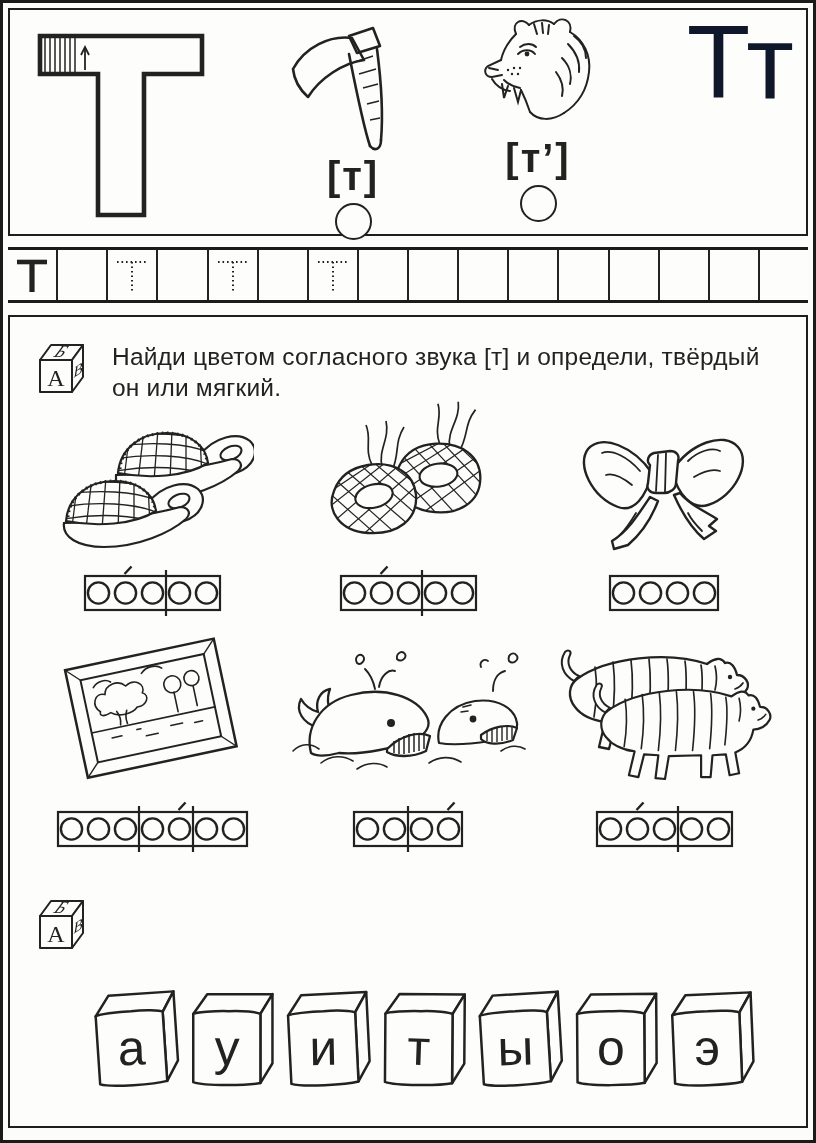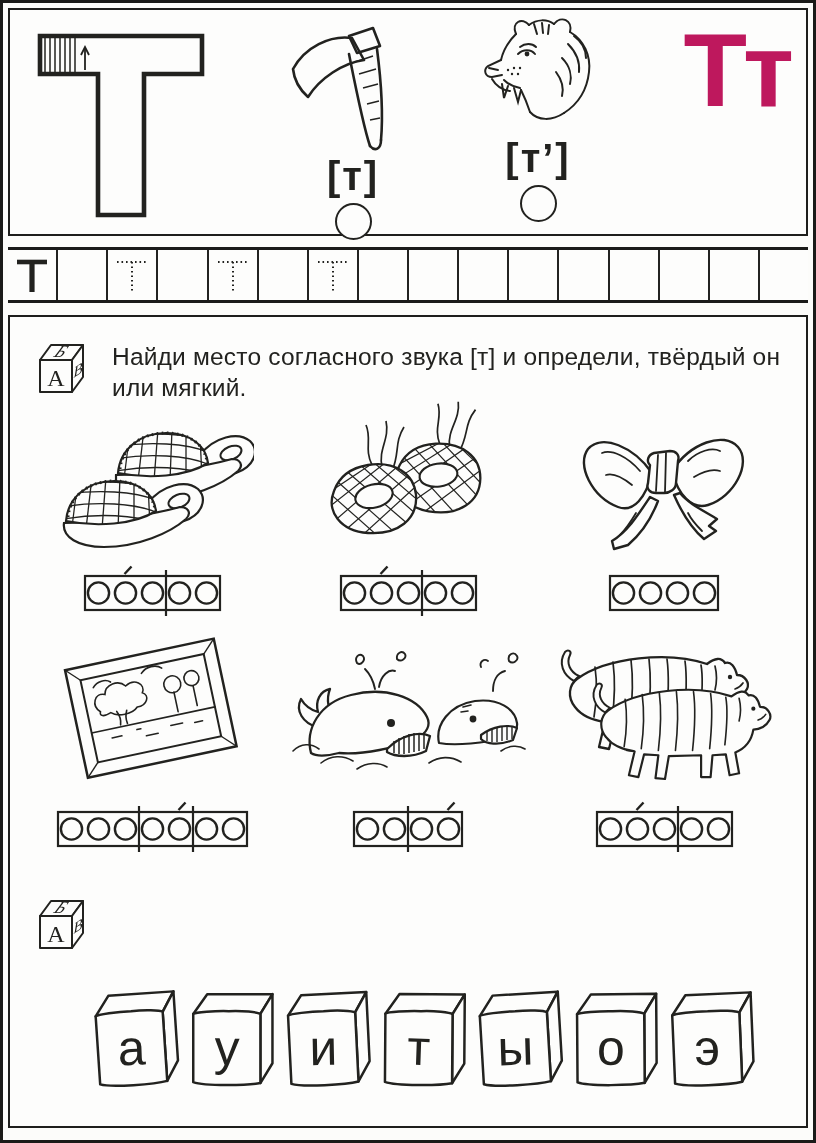--- a/index.html
+++ b/index.html
@@ -7,21 +7,21 @@
         box-sizing:border-box;font-family:"Liberation Sans",sans-serif;color:#22221f;
         position:relative;overflow:hidden;padding:5px 5px 0 5px;margin:0 auto;}
   
   .top-box{position:relative;border:2.5px solid #1e1e1c;height:228px;box-sizing:border-box;background:#fdfdfc;}
   .letterT{position:absolute;left:12px;top:8px;}
   .sound-col{position:absolute;text-align:center;}
   .sound-col.axe{left:258px;top:12px;width:170px;}
   .sound-col.tiger{left:438px;top:2px;width:180px;}
   .sound-label{font-size:40px;font-weight:700;letter-spacing:2px;line-height:1.0;margin-top:2px;}
   .answer-circle{width:33px;height:33px;border:2.6px solid #22221f;border-radius:50%;margin:7px auto 0;background:#fdfdfc;}
-  .pair{position:absolute;right:16px;top:8px;font-size:104px;font-weight:700;color:#be185d;
+  .pair{position:absolute;right:16px;top:0px;font-size:104px;font-weight:400;color:#0f172a;
         letter-spacing:-4px;line-height:1.0;}
   
   .strip{margin-top:11px;display:flex;border-top:3px solid #1b1b19;border-bottom:3px solid #1b1b19;height:50px;background:#fdfdfc;}
   .cell{flex:1;border-right:2px solid #232321;display:flex;align-items:center;justify-content:center;}
   .cell:last-child{border-right:none;}
   
   .main-box{margin-top:12px;border:2.5px solid #1e1e1c;height:813px;box-sizing:border-box;
             padding:0 14px;background:#fdfdfc;}
   .task{display:flex;gap:24px;align-items:flex-start;margin-top:22px;padding-left:8px;}
   .task-text{font-size:24.5px;line-height:1.27;letter-spacing:.2px;max-width:688px;margin-top:2px;}
@@ -170,21 +170,21 @@
    <g fill="#fdfdfc" stroke="#22221f" stroke-width="2" stroke-linejoin="round">
      <path d="M8 21 L19 6 L51 6 L40 21 Z"></path>
      <path d="M40 21 L51 6 L51 38 L40 53 Z"></path>
      <rect x="8" y="21" width="32" height="32"></rect>
    </g>
    <text x="24" y="47" font-size="24" text-anchor="middle" font-family="'Liberation Serif',serif" fill="#22221f">А</text>
    <text font-size="17" font-style="italic" text-anchor="middle" font-family="'Liberation Serif',serif" fill="#22221f" transform="translate(26 18) skewX(-30)">Б</text>
    <text font-size="15" font-style="italic" text-anchor="middle" font-family="'Liberation Serif',serif" fill="#22221f" transform="translate(46 36) skewY(-34)">В</text>
   </svg>
         </div>
-      <div class="task-text">Найди место согласного звука [т] и определи, твёрдый он или мягкий.</div>
+      <div class="task-text">Найди цветом согласного звука [т] и определи, твёрдый он или мягкий.</div>
     </div>
 
     <div class="pics">
 
       <div class="item">
         <div class="pic">
           <svg width="204" height="148" viewBox="0 0 204 148">
             <defs>
               <clipPath id="capc">
                   <path d="M14 90 C16 66 36 50 62 50 C88 50 102 64 104 80 C82 94 44 96 14 90 Z"></path>

